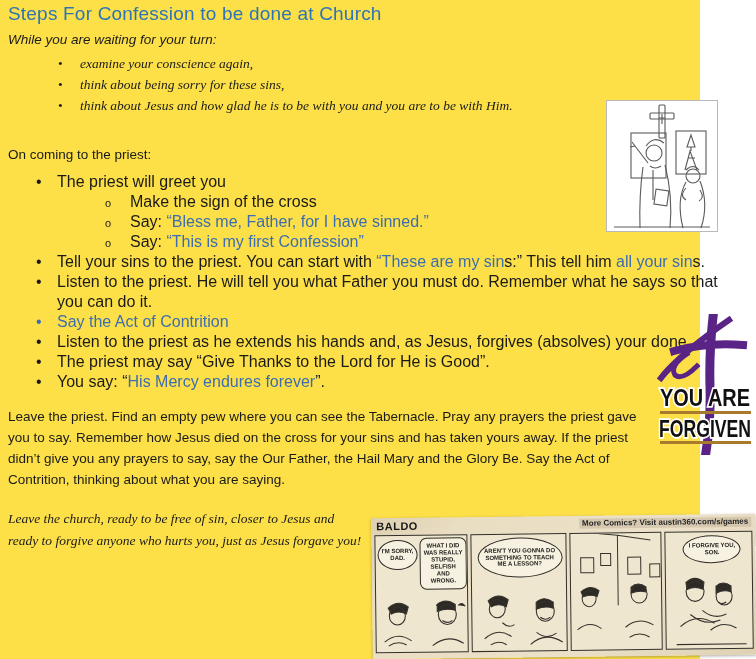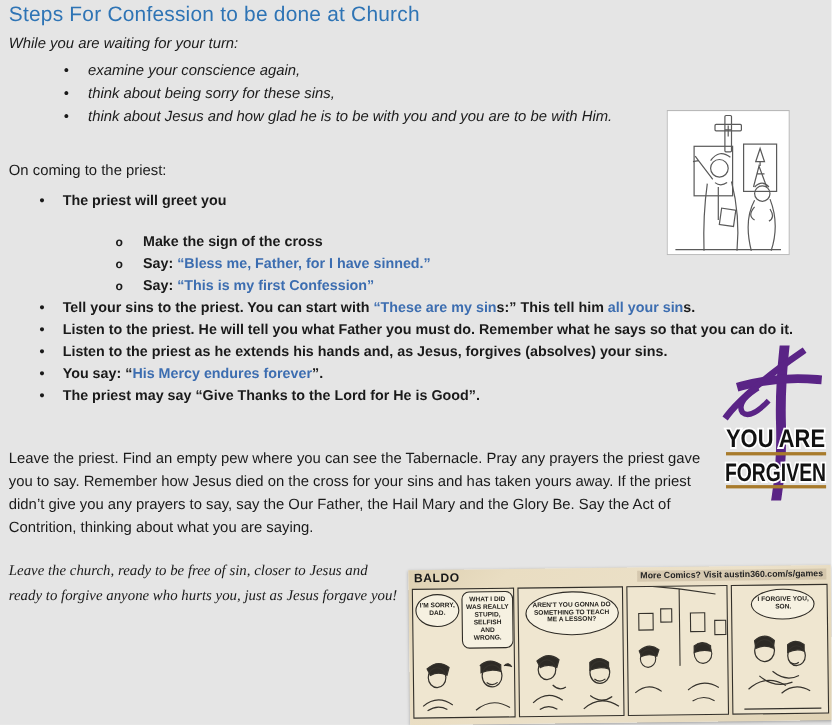--- a/index.html
+++ b/index.html
@@ -1,34 +1,34 @@
 <!DOCTYPE html>
 <html><head>
 <meta charset="utf-8">
 <style>
   * { margin:0; padding:0; box-sizing:border-box; }
   html,body { width:756px; height:659px; background:#ffffff; overflow:hidden;
               font-family:"Liberation Sans", sans-serif; color:#1a1a1a; }
-  #page { position:relative; width:756px; height:659px; background:#e5e5e5; }
+  #page { position:relative; width:700px; height:659px; background:#fde047; }
 
   .blue  { color:#3c6db0; }
   #title { position:absolute; left:8px; top:3px; font-size:19px; color:#2E74B5;
            font-weight:400; letter-spacing:0.2px; }
   #intro-lead { position:absolute; left:8px; top:32px; font-size:13.5px; font-style:italic; }
 
   ul { list-style:none; }
-  #intro-list { position:absolute; left:58px; top:53px; font-size:13.5px; font-style:italic; }
+  #intro-list { position:absolute; left:58px; top:53px; font-size:13.5px; font-style:italic;font-family:Liberation Serif, serif; }
   #intro-list li { line-height:21px; padding-left:22px; position:relative; }
   #intro-list li::before { content:"•"; position:absolute; left:0; font-style:normal; }
 
   #steps-lead { position:absolute; left:8px; top:147px; font-size:13.5px;text-align:center; }
-  #steps-list { position:absolute; left:36px; top:172px; font-size:13px; width:710px;font-weight:bold; }
+  #steps-list { position:absolute; left:36px; top:172px; font-size:16px; width:710px; }
   #steps-list > li { line-height:20px; padding-left:21px; position:relative; }
   #steps-list > li::before { content:"•"; position:absolute; left:0; }
-  .sub-list { margin-left:48px;margin-top:18px; }
+  .sub-list { margin-left:48px; }
   .sub-list li { line-height:20px; padding-left:25px; position:relative; }
   .sub-list li::before { content:"o"; position:absolute; left:0; font-size:11px; top:1px; }
 
   #para1 { position:absolute; left:8px; top:406px; width:632px; font-size:13.5px;
            line-height:21px; }
   #para2 { position:absolute; left:8px; top:508px; width:354px; font-size:13.5px;
            font-style:italic; line-height:21.5px;font-family:Liberation Serif, serif; }
 
   
   #clipart { position:absolute; left:606px; top:100px; width:112px; height:132px; }
@@ -76,23 +76,24 @@
     <li>
       <span>The priest will greet you</span>
       <ul class="sub-list">
         <li>Make the sign of the cross</li>
         <li><span>Say: </span><span class="blue">“Bless me, Father, for I have sinned.”</span></li>
         <li><span>Say: </span><span class="blue">“This is my first Confession”</span></li>
       </ul>
     </li>
     <li><span>Tell your sins to the priest.  You can start with </span><span class="blue">“These are my sin</span><span>s:”</span><span> This tell him </span><span class="blue">all your sin</span><span>s.</span></li>
     <li>Listen to the priest. He will tell you what Father you must do.  Remember what he says so that you can do it.</li>
-    <li>Listen to the priest as he extends his hands and, as Jesus, forgives (absolves) your sins.</li>
+    <li class="blue">Say the Act of Contrition</li>
+    <li>Listen to the priest as he extends his hands and, as Jesus, forgives (absolves) your done.</li>
+    <li>The priest may say “Give Thanks to the Lord for He is Good”.</li>
     <li><span>You say: “</span><span class="blue">His Mercy endures forever</span><span>”.</span></li>
-    <li>The priest may say “Give Thanks to the Lord for He is Good”.</li>
   </ul>
 
   <div id="clipart">
     <svg width="112" height="132" viewBox="0 0 112 132">
       <rect x="0.5" y="0.5" width="111" height="131" fill="#ffffff" stroke="#b9b9b9"></rect>
       <g stroke="#5a5a5a" fill="none" stroke-width="1.1">
 
         <rect x="53" y="5" width="6" height="33" rx="1"></rect>
         <rect x="44" y="13" width="24" height="6" rx="1"></rect>
         <path d="M56 14 v10 M53 18 h6"></path>

